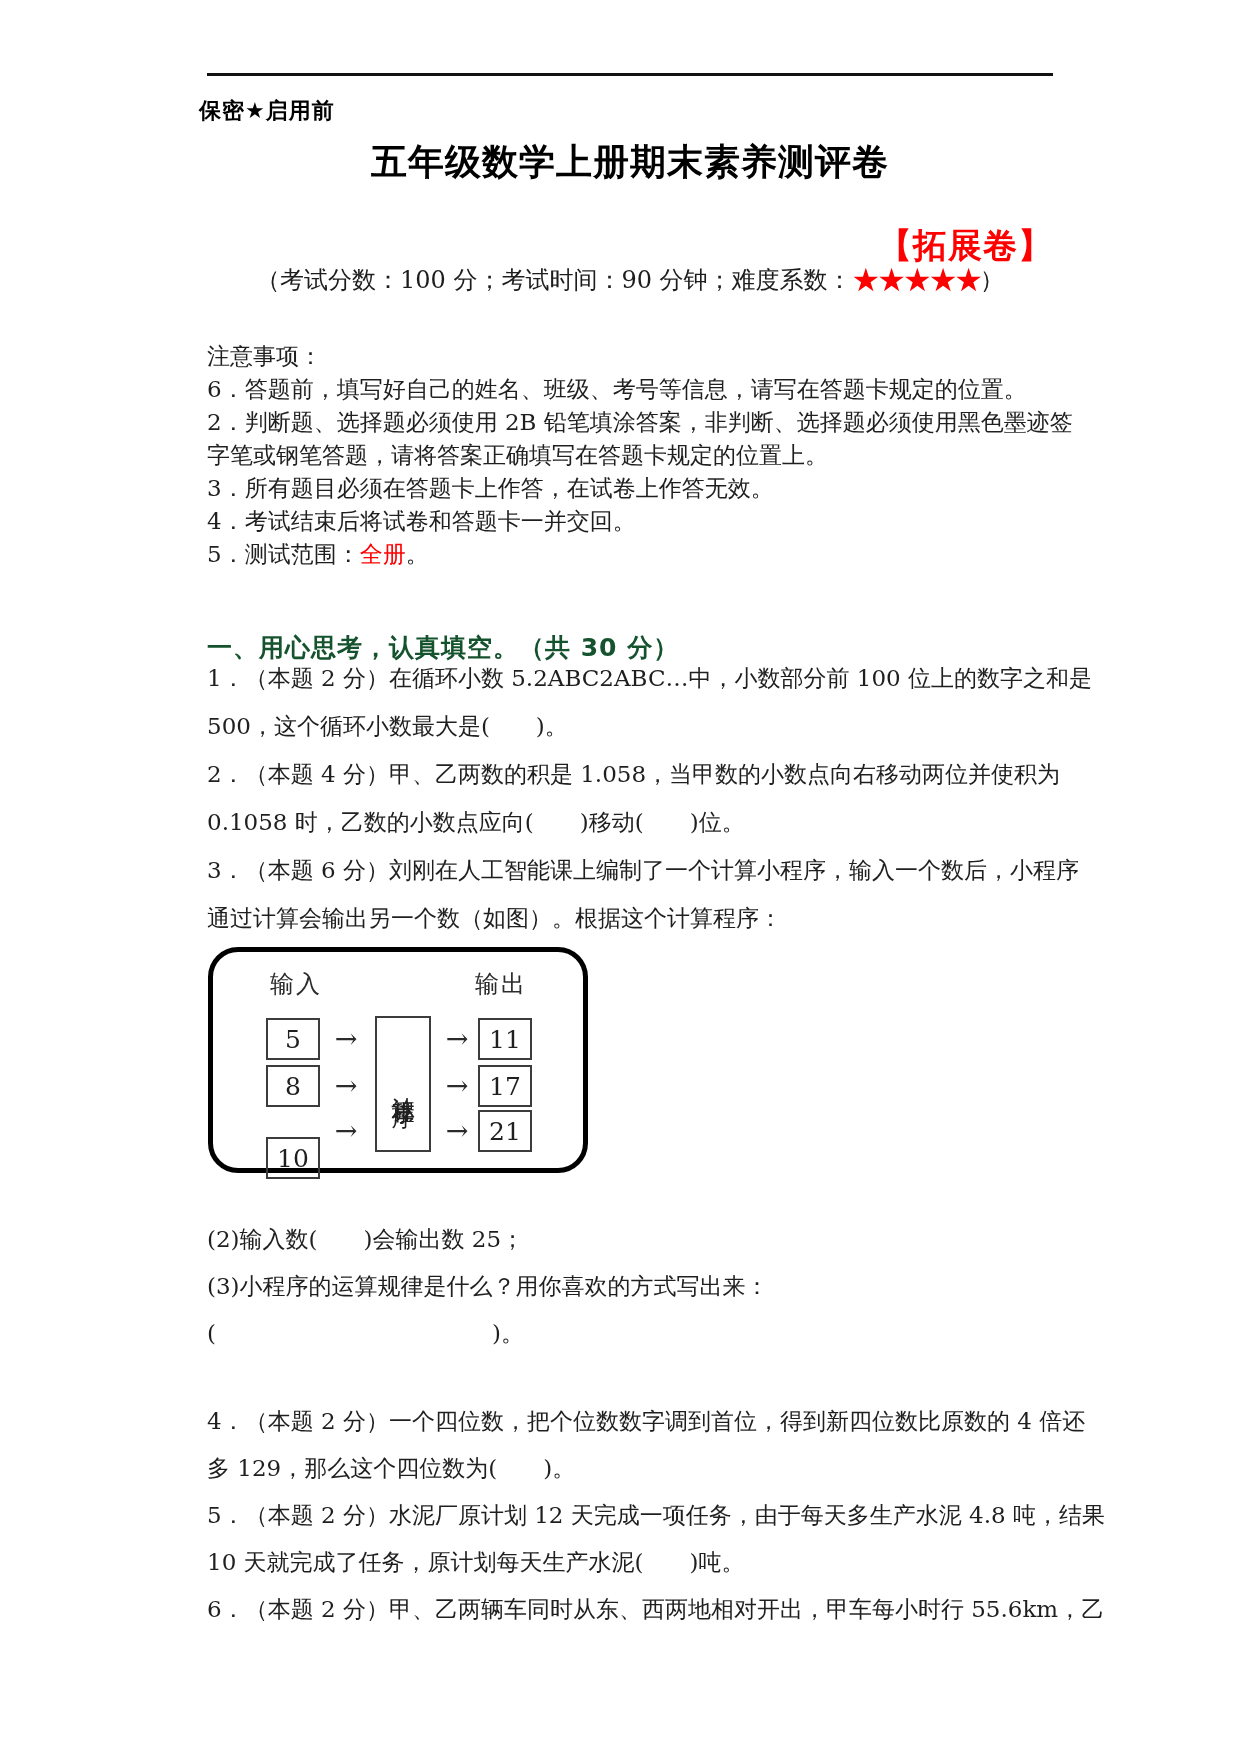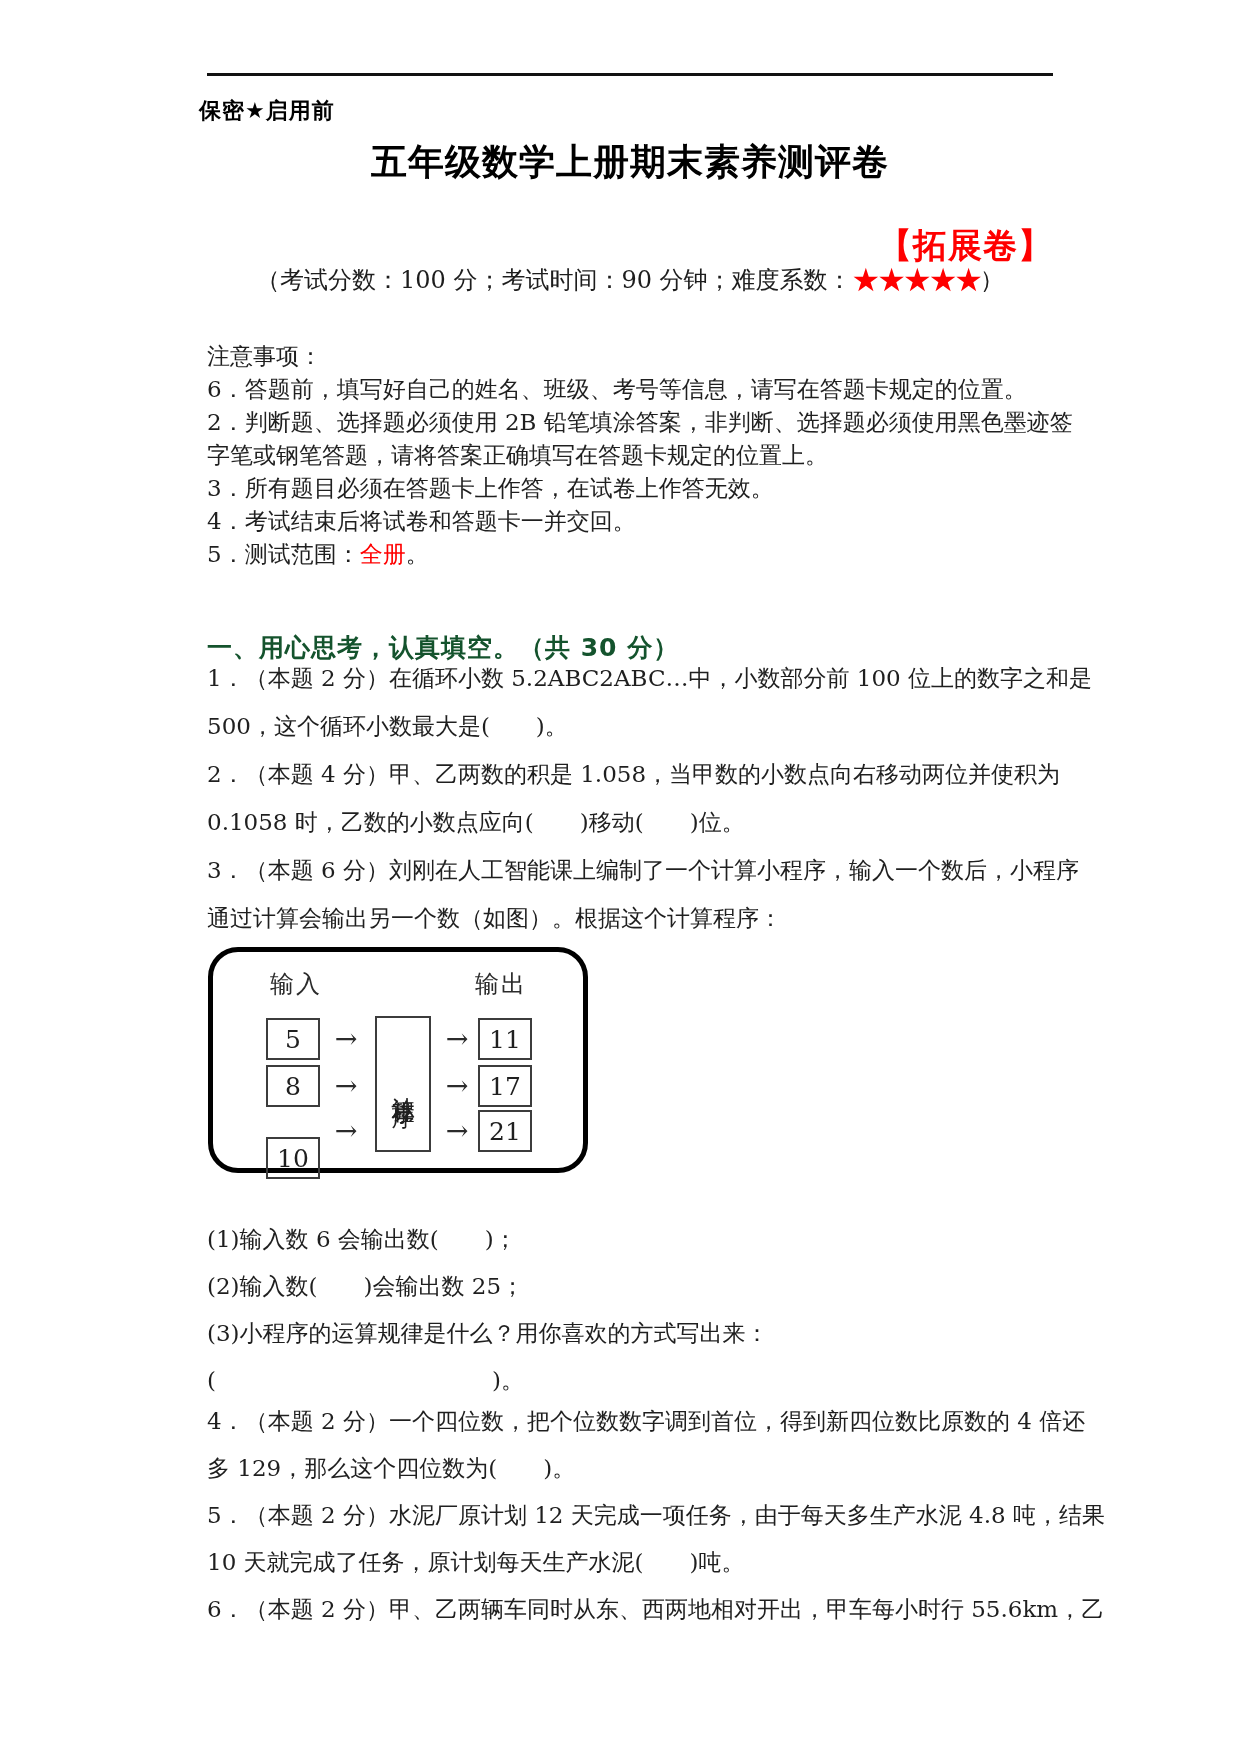--- a/index.html
+++ b/index.html
@@ -125,21 +125,20 @@
     <span class="arr" style="left:219px; top:72px;">→</span>
     <span class="arr" style="left:219px; top:119px;">→</span>
     <span class="arr" style="left:219px; top:164px;">→</span>
 
     <div class="nbox" style="left:265px; top:66px;">11</div>
     <div class="nbox" style="left:265px; top:113px;">17</div>
     <div class="nbox" style="left:265px; top:158px;">21</div>
   </div>
 
   <div class="qblock qb2">
-    <div>(1)输入数 6 会输出数(　　)；</div>
     <div>(2)输入数(　　)会输出数 25；</div>
     <div>(3)小程序的运算规律是什么？用你喜欢的方式写出来：</div>
     <div>(　　　　　　　　　　　　)。</div>
   </div>
 
   <div class="qblock qb3">
     <div>4．（本题 2 分）一个四位数，把个位数数字调到首位，得到新四位数比原数的 4 倍还</div>
     <div>多 129，那么这个四位数为(　　)。</div>
     <div>5．（本题 2 分）水泥厂原计划 12 天完成一项任务，由于每天多生产水泥 4.8 吨，结果</div>
     <div>10 天就完成了任务，原计划每天生产水泥(　　)吨。</div>

